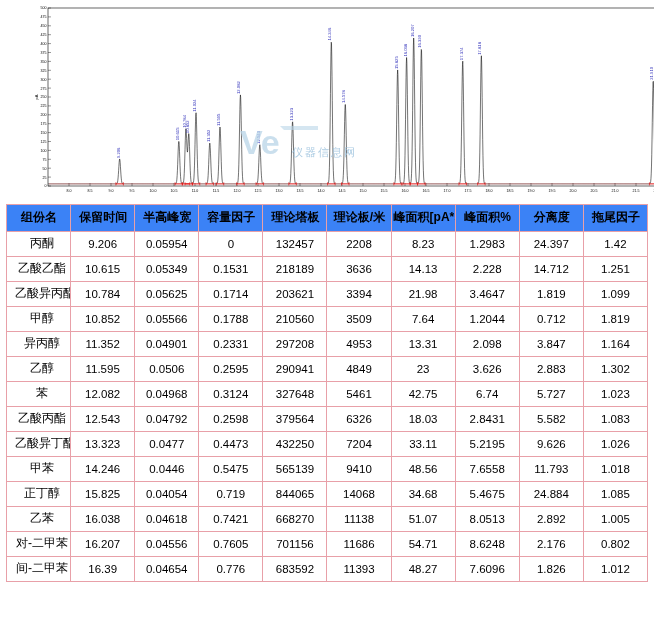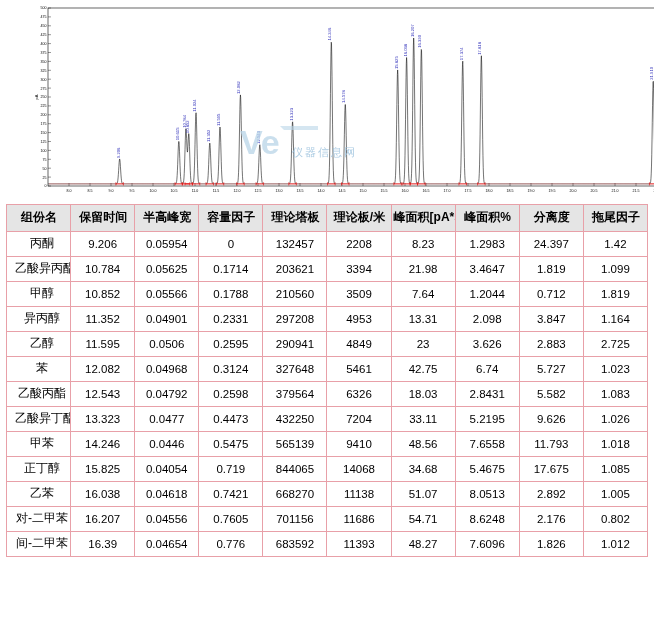--- a/index.html
+++ b/index.html
@@ -54,21 +54,21 @@
   table.peaktable th, table.peaktable td {
     border: 1px solid #e8a0a8;
     font-size: 11.5px;
     text-align: center;
     padding: 3px 1px 4px 1px;
     color: #000000;
     white-space: nowrap;
     overflow: hidden;
   }
   table.peaktable th {
-    background: #e5e5e5;
+    background: #3b82f6;
     font-weight: bold;
     font-size: 12px;
     padding: 4px 1px 5px 2px;
   }
   table.peaktable td.name {
     font-size: 12px;
     padding-left: 8px;
   }
   .axis-label {
     font-family: "Liberation Sans", sans-serif;
@@ -313,20 +313,32 @@
         <td>0.05954</td>
         <td>0</td>
         <td>132457</td>
         <td>2208</td>
         <td>8.23</td>
         <td>1.2983</td>
         <td>24.397</td>
         <td>1.42</td>
       </tr>
       <tr>
+        <td class="name">乙酸乙酯</td>
+        <td>10.615</td>
+        <td>0.05349</td>
+        <td>0.1531</td>
+        <td>218189</td>
+        <td>3636</td>
+        <td>14.13</td>
+        <td>2.228</td>
+        <td>14.712</td>
+        <td>1.251</td>
+      </tr>
+      <tr>
         <td class="name">乙酸异丙酯</td>
         <td>10.784</td>
         <td>0.05625</td>
         <td>0.1714</td>
         <td>203621</td>
         <td>3394</td>
         <td>21.98</td>
         <td>3.4647</td>
         <td>1.819</td>
         <td>1.099</td>
@@ -358,21 +370,21 @@
       <tr>
         <td class="name">乙醇</td>
         <td>11.595</td>
         <td>0.0506</td>
         <td>0.2595</td>
         <td>290941</td>
         <td>4849</td>
         <td>23</td>
         <td>3.626</td>
         <td>2.883</td>
-        <td>2.725</td>
+        <td>1.302</td>
       </tr>
       <tr>
         <td class="name">苯</td>
         <td>12.082</td>
         <td>0.04968</td>
         <td>0.3124</td>
         <td>327648</td>
         <td>5461</td>
         <td>42.75</td>
         <td>6.74</td>
@@ -417,21 +429,21 @@
       </tr>
       <tr>
         <td class="name">正丁醇</td>
         <td>15.825</td>
         <td>0.04054</td>
         <td>0.719</td>
         <td>844065</td>
         <td>14068</td>
         <td>34.68</td>
         <td>5.4675</td>
-        <td>17.675</td>
+        <td>24.884</td>
         <td>1.085</td>
       </tr>
       <tr>
         <td class="name">乙苯</td>
         <td>16.038</td>
         <td>0.04618</td>
         <td>0.7421</td>
         <td>668270</td>
         <td>11138</td>
         <td>51.07</td>

